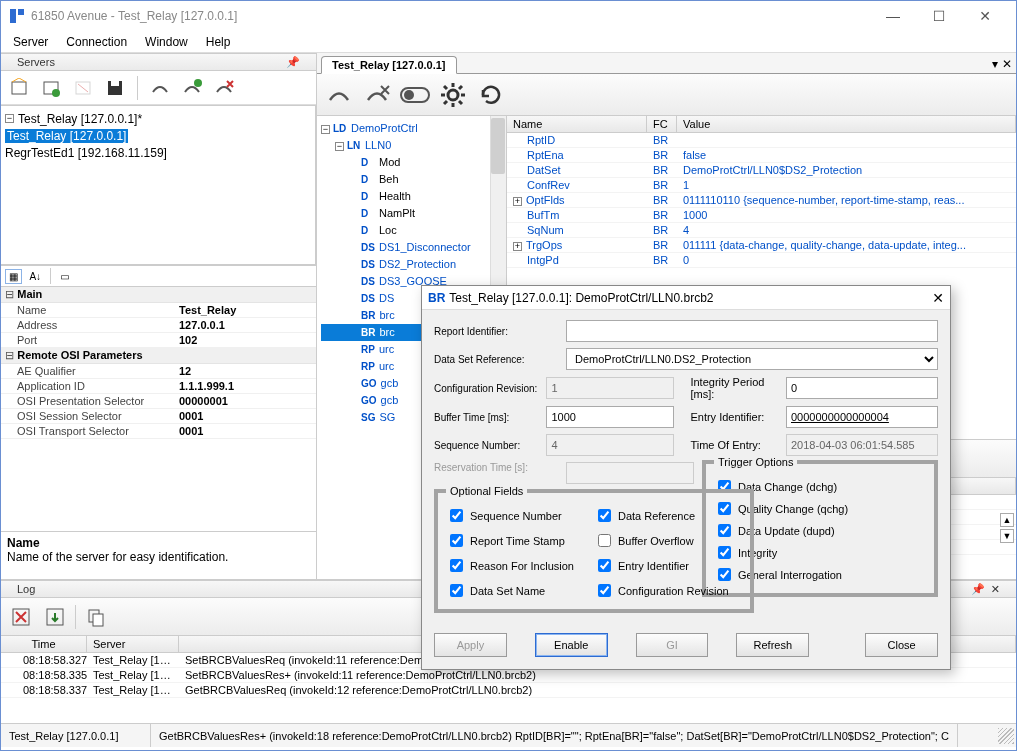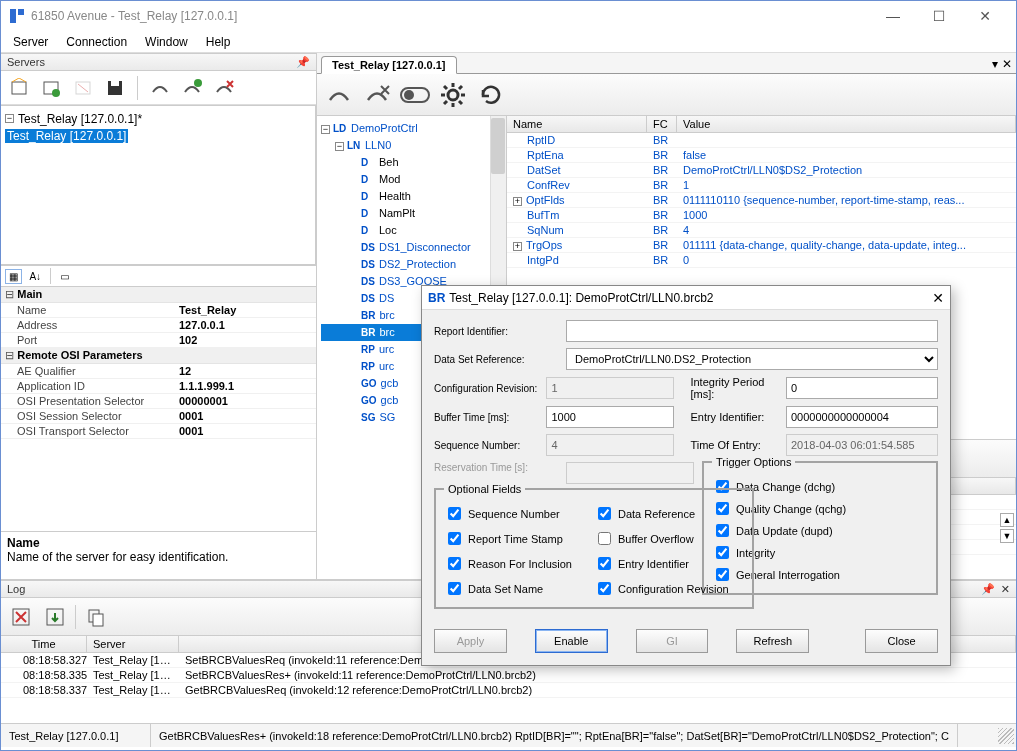--- a/index.html
+++ b/index.html
@@ -45,21 +45,21 @@
     background: #f5f5f5;
   }
   .left-col { width: 316px; display:flex; flex-direction:column; border-right:1px solid #ccc;}
   .right-col { flex:1; display:flex; flex-direction:column; position:relative;}
   .panel-header {
     height: 18px;
     background: linear-gradient(#f7f7f7,#eaeaea);
     border: 1px solid #ccc;
     border-left:none; border-right:none;
     display:flex; align-items:center;
-    padding: 0 6px;
+    padding: 0 16px;
     font-size: 11px;
     color:#333;
   }
   .panel-header .spacer{flex:1;}
   .pin { font-size:11px; color:#555; }
   .toolbar {
     height: 34px;
     background:#fff;
     border-bottom: 1px solid #ddd;
     display:flex; align-items:center;
@@ -216,21 +216,21 @@
   }
   .dialog .dlg-title .spacer{flex:1;}
   .dialog .body{padding:10px 12px 10px 12px;}
   .dialog .frow{display:flex;align-items:center;margin-bottom:6px;gap:8px;}
   .dialog .lbl{width:124px;font-size:10px;}
   .dialog .lbl2{width:104px;font-size:11px;}
   .dialog input[type=text], .dialog select{
     font:inherit;font-size:11px;padding:2px 4px;border:1px solid #aaa;background:#fff;height:22px;
   }
   .dialog input[readonly]{background:#f0f0f0;color:#666;border:1px solid #ccc;}
-  .dialog fieldset{border:2px solid #a3a3a3;margin:6px 0 0 0;padding:6px 8px 6px 8px;}
+  .dialog fieldset{border:4px solid #a3a3a3;margin:6px 0 0 0;padding:6px 8px 6px 8px;}
   .dialog fieldset legend{font-size:11px;padding:0 4px;}
   .dialog .cbrow{display:flex;align-items:center;gap:4px;font-size:11px;margin:3px 0;}
   .dialog .btns{display:flex;gap:28px;padding:10px 12px 12px 12px;align-items:center;}
   .dialog button{
     font:inherit;font-size:11px;padding:3px 0;width:78px;height:24px;
     background:linear-gradient(#fdfdfd,#e4e4e4);border:1px solid #9a9a9a;
   }
   .dialog button.primary{border:1px solid #2d6bd1;box-shadow:0 0 0 1px #8ab5f2 inset;}
   .dialog button:disabled{color:#999;}
   .dialog .btn-spacer{flex:1;}
@@ -311,20 +311,21 @@
       <div class="tbtn">
           <svg width="20" height="20">
             <path d="M3 14 Q10 4 17 14" stroke="#555" fill="none" stroke-width="2"></path>
             <path d="M13 3 L19 9 M19 3 L13 9" stroke="#c33" stroke-width="2"></path>
           </svg>
         </div>
     </div>
     <div class="tree-area">
       <div class="tree-node"><span class="sq">−</span><span class="lbl">Test_Relay [127.0.0.1]*</span></div>
       <div class="tree-node indent1"><span class="lbl sel">Test_Relay [127.0.0.1]</span></div>
+      <div class="tree-node indent1"><span class="lbl">RegrTestEd1 [192.168.11.159]</span></div>
     </div>
     <div class="props-hdr">
       <span style="border:1px solid #8cb3e6;padding:1px 3px;font-size:10px;">▦</span>
       <span style="padding:1px 3px;font-size:10px;">A↓</span>
       <span style="width:1px;height:16px;background:#ccc;margin:0 2px;"></span>
       <span style="padding:1px 3px;font-size:10px;">▭</span>
     </div>
     <div class="props-grid">
       <div class="sect">Main</div>
       <div class="row">
@@ -413,22 +414,22 @@
             <path d="M5 13 A8 8 0 1 1 8 19" fill="none" stroke="#333" stroke-width="2.5"></path>
             <path d="M5 8 L5 14 L11 14" fill="none" stroke="#333" stroke-width="2.5"></path>
           </svg>
         </div>
     </div>
     <div class="split-h">
       <div class="obj-tree">
         <div class="ln"><span class="sq">−</span><span class="badge">LD</span><span class="txt">DemoProtCtrl</span></div>
         <div class="ln" style="padding-left:14px;"><span class="sq">−</span><span class="badge">LN</span><span class="txt">LLN0</span></div>
         <div id="obj-items">
+            <div class="ln" style="padding-left: 40px;"><span class="badge">D</span><span class="txt black" style="color: rgb(0, 0, 0);">Mod</span></div>
             <div class="ln" style="padding-left: 40px;"><span class="badge">D</span><span class="txt black" style="color: rgb(0, 0, 0);">Beh</span></div>
-            <div class="ln" style="padding-left: 40px;"><span class="badge">D</span><span class="txt black" style="color: rgb(0, 0, 0);">Mod</span></div>
             <div class="ln" style="padding-left: 40px;"><span class="badge">D</span><span class="txt black" style="color: rgb(0, 0, 0);">Health</span></div>
             <div class="ln" style="padding-left: 40px;"><span class="badge">D</span><span class="txt black" style="color: rgb(0, 0, 0);">NamPlt</span></div>
             <div class="ln" style="padding-left: 40px;"><span class="badge">D</span><span class="txt black" style="color: rgb(0, 0, 0);">Loc</span></div>
             <div class="ln" style="padding-left: 40px;"><span class="badge">DS</span><span class="txt">DS1_Disconnector</span></div>
             <div class="ln" style="padding-left: 40px;"><span class="badge">DS</span><span class="txt">DS2_Protection</span></div>
             <div class="ln" style="padding-left: 40px;"><span class="badge">DS</span><span class="txt">DS3_GOOSE</span></div>
             <div class="ln" style="padding-left: 40px;"><span class="badge">DS</span><span class="txt">DS</span></div>
             <div class="ln" style="padding-left: 40px;"><span class="badge">BR</span><span class="txt">brc</span></div>
             <div class="ln selrow" style="padding-left: 40px;"><span class="badge">BR</span><span class="txt">brc</span></div>
             <div class="ln" style="padding-left: 40px;"><span class="badge">RP</span><span class="txt">urc</span></div>
@@ -622,21 +623,21 @@
     <div class="frow">
       <div class="lbl">Configuration Revision:</div>
       <input type="text" readonly="" style="width: 128px;" value="1">
       <div class="lbl2" style="margin-left:8px">Integrity Period [ms]:</div>
       <input type="text" style="flex: 1 1 0%;" value="0">
     </div>
     <div class="frow">
       <div class="lbl">Buffer Time [ms]:</div>
       <input type="text" style="width: 128px;" value="1000">
       <div class="lbl2" style="margin-left:8px">Entry Identifier:</div>
-      <input type="text" style="flex: 1 1 0%;" value="0000000000000004">
+      <input type="text" style="flex: 1 1 0%; text-decoration: underline;" value="0000000000000004">
     </div>
     <div class="frow">
       <div class="lbl">Sequence Number:</div>
       <input type="text" readonly="" style="width: 128px;" value="4">
       <div class="lbl2" style="margin-left:8px">Time Of Entry:</div>
       <input type="text" readonly="" style="flex: 1 1 0%;" value="2018-04-03 06:01:54.585">
     </div>
     <div class="frow" style="align-items:flex-start;">
       <div class="lbl" style="color:#999">Reservation Time [s]:</div>
       <input type="text" readonly="" style="width: 128px;" value="">

